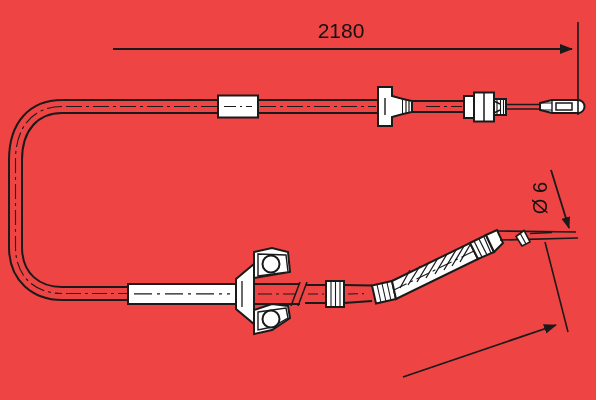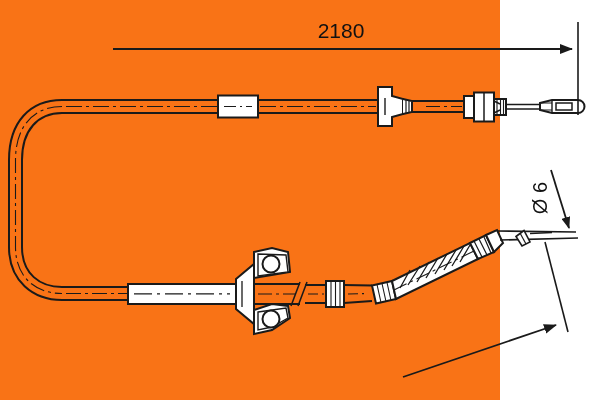--- a/index.html
+++ b/index.html
@@ -1,18 +1,18 @@
 <!DOCTYPE html>
 <html><head>
 <meta charset="utf-8">
 <style>
   html,body{margin:0;padding:0;background:#fff;}
   body{width:600px;height:400px;overflow:hidden;
        font-family:"Liberation Sans","DejaVu Sans",sans-serif;}
-  #stage{position:relative;width:500px;height:400px;background:#f97316;}
+  #stage{position:relative;width:596px;height:400px;background:#ef4444;}
   svg{position:absolute;left:0;top:0;width:600px;height:400px;display:block;}
   .dimtext{font-family:"Liberation Sans","DejaVu Sans",sans-serif;
            font-size:21px;fill:#111111;}
   .dimtext2{font-family:"Liberation Sans","DejaVu Sans",sans-serif;
            font-size:20px;fill:#111111;}
 </style>
 </head>
 <body>
 
 <div id="stage">

